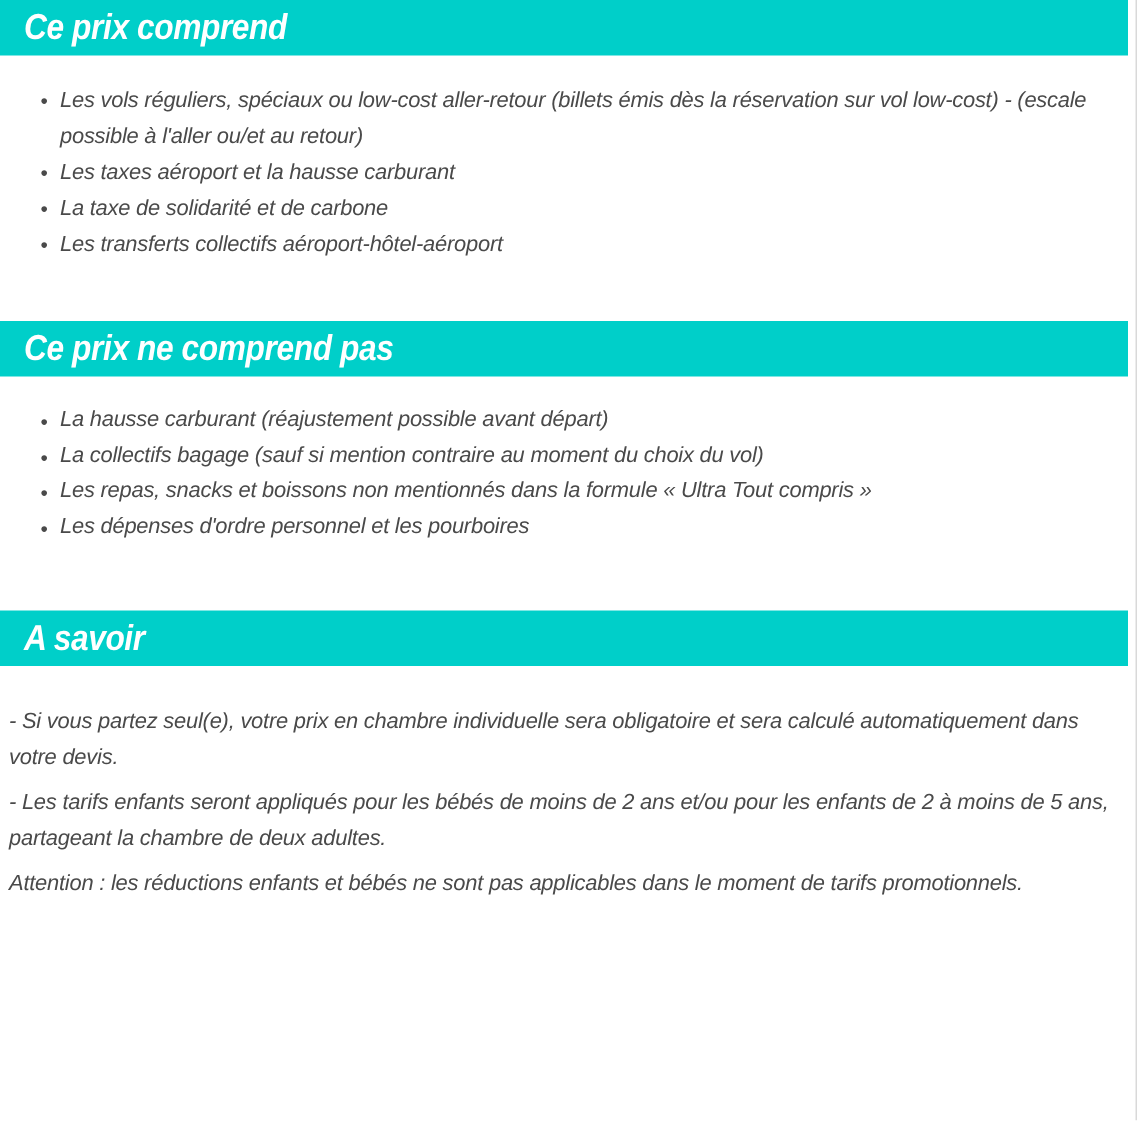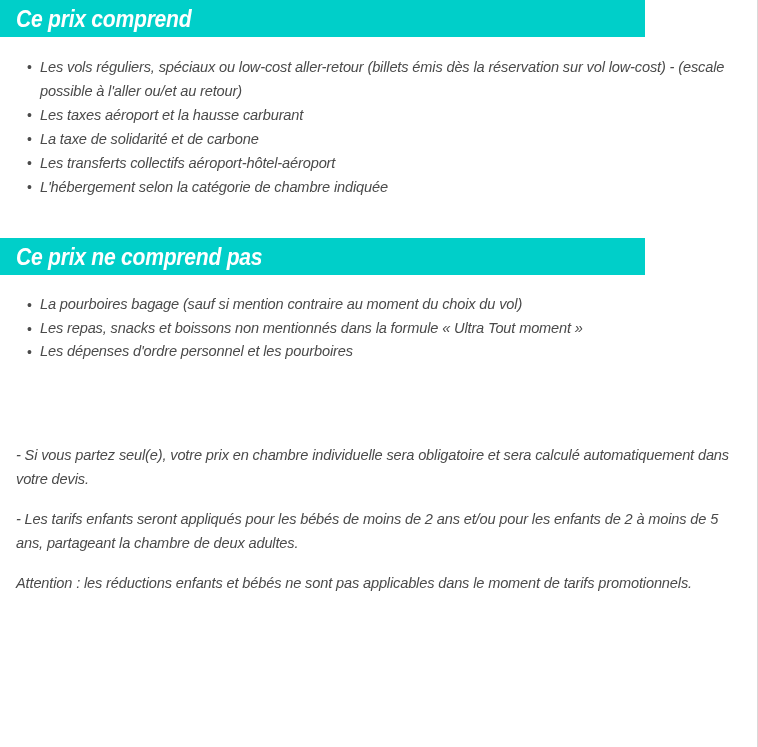--- a/index.html
+++ b/index.html
@@ -20,21 +20,21 @@
     position: relative;
     width: 758px;
     height: 747px;
     box-sizing: border-box;
     border-right: 1px solid #d9d9d9;
     background: #ffffff;
   }
 
   
   .section-bar {
-    width: 645px;
+    width: 752px;
     height: 37px;
     background: #00cfc9;
     display: flex;
     align-items: center;
     box-sizing: border-box;
     padding-left: 16px;
   }
   .section-bar .bar-title {
     color: #ffffff;
     font-family: "Liberation Sans Narrow", "Liberation Sans", "DejaVu Sans", sans-serif;
@@ -81,21 +81,21 @@
   .list-block-2 { padding-top: 18px; }
   .list-block-2 li { line-height: 23.5px; }
 
   
   .note-block {
     padding-top: 19px;
     padding-left: 0;
     padding-right: 8px;
   }
   .note-block p {
-    margin: 16px;
+    margin: 6px;
     font-style: italic;
     font-size: 14.6px;
     line-height: 24px;
     color: #4a4a4a;
     letter-spacing: -0.15px;
   }
 
   
   .gap-1 { height: 39px; }
   .gap-2 { height: 44px; }
@@ -107,37 +107,40 @@
 
   <div class="section-bar">
     <span class="bar-title">Ce prix comprend</span>
   </div>
 
   <ul class="bullet-list list-block-1">
     <li>Les vols réguliers, spéciaux ou low-cost aller-retour (billets émis dès la réservation sur vol low-cost) - (escale possible à l'aller ou/et au retour)</li>
     <li>Les taxes aéroport et la hausse carburant</li>
     <li>La taxe de solidarité et de carbone</li>
     <li>Les transferts collectifs aéroport-hôtel-aéroport</li>
-    <li>L'hébergement selon la catégorie de chambre indiquée</li>
   </ul>
 
   <div class="gap-1"></div>
 
   <div class="section-bar">
     <span class="bar-title">Ce prix ne comprend pas</span>
   </div>
 
   <ul class="bullet-list list-block-2">
-    <li>La pourboires bagage (sauf si mention contraire au moment du choix du vol)</li>
-    <li>Les repas, snacks et boissons non mentionnés dans la formule « Ultra Tout moment »</li>
+    <li>La hausse carburant (réajustement possible avant départ)</li>
+    <li>La collectifs bagage (sauf si mention contraire au moment du choix du vol)</li>
+    <li>Les repas, snacks et boissons non mentionnés dans la formule « Ultra Tout compris »</li>
     <li>Les dépenses d'ordre personnel et les pourboires</li>
   </ul>
 
   <div class="gap-2"></div>
 
+  <div class="section-bar">
+    <span class="bar-title">A savoir</span>
+  </div>
 
   <div class="note-block">
     <p>- Si vous partez seul(e), votre prix en chambre individuelle sera obligatoire et sera calculé automatiquement dans votre devis.</p>
     <p>- Les tarifs enfants seront appliqués pour les bébés de moins de 2 ans et/ou pour les enfants de 2 à moins de 5 ans, partageant la chambre de deux adultes.</p>
     <p>Attention : les réductions enfants et bébés ne sont pas applicables dans le moment de tarifs promotionnels.</p>
   </div>
 
 </div>
 
 </body></html>

